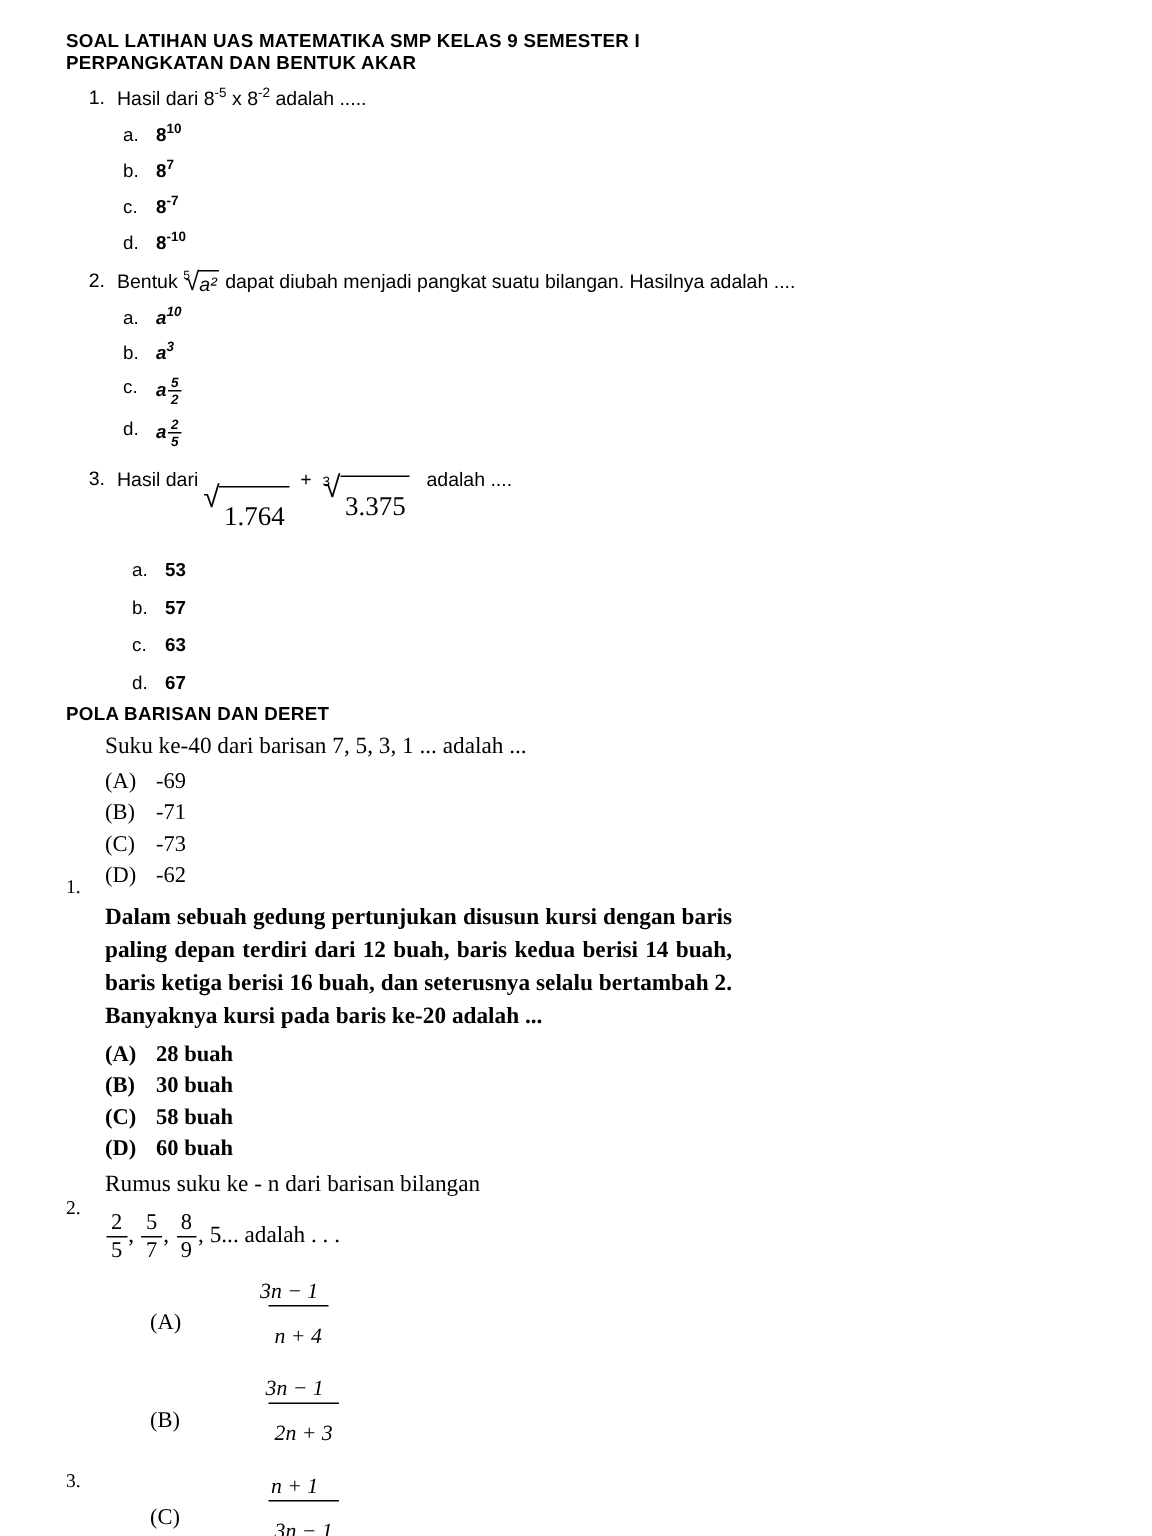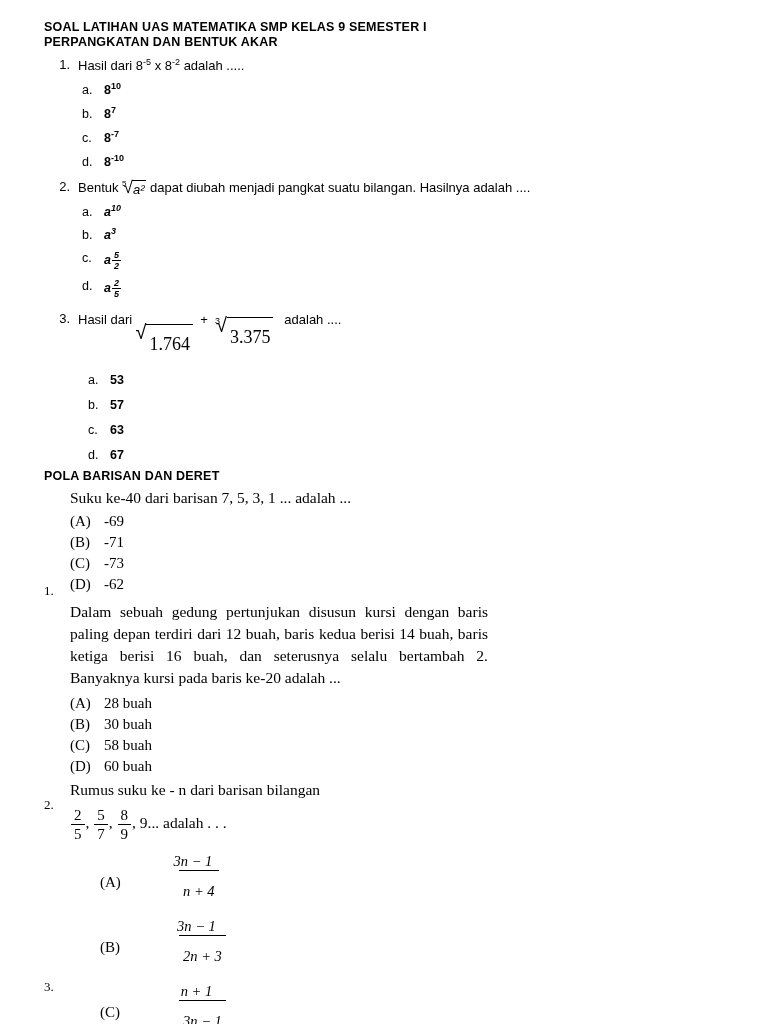--- a/index.html
+++ b/index.html
@@ -306,21 +306,21 @@
         </div>
         <div class="serif-opt">
           <span class="lab">(D)</span>
           <span>-62</span>
         </div>
       </div>
     </div>
 
     <div style="position:relative; margin-top:6px;">
       <div class="lnum" style="position:absolute; left:0px; top:196px;">2.</div>
-      <div style="margin-left:26px;">
+      <div style="margin-left:26px;font-weight:bold;">
         <div class="para">Dalam sebuah gedung pertunjukan disusun kursi dengan baris paling depan terdiri dari 12 buah, baris kedua berisi 14 buah, baris ketiga berisi 16 buah, dan seterusnya selalu bertambah 2. Banyaknya kursi pada baris ke-20 adalah ...</div>
         <div class="serif-opt" style="margin-top:4px;">
           <span class="lab">(A)</span>
           <span>28 buah</span>
         </div>
         <div class="serif-opt">
           <span class="lab">(B)</span>
           <span>30 buah</span>
         </div>
         <div class="serif-opt">
@@ -344,21 +344,21 @@
               <span class="num">2</span>
               <span class="den">5</span>
             </span>,
           <span class="seqfrac">
               <span class="num">5</span>
               <span class="den">7</span>
             </span>,
           <span class="seqfrac">
               <span class="num">8</span>
               <span class="den">9</span>
-            </span><span>, 9... adalah . . .</span>
+            </span><span>, 5... adalah . . .</span>
         </div>
 
         <div class="serif-opt" style="margin-top:10px; align-items:center;">
           <span class="lab" style="padding-left:30px; width:64px;">(A)</span>
           <span class="bigfrac">
               <span class="num">3n − 1</span>
               <span class="den">n + 4</span>
             </span>
         </div>
         <div class="serif-opt" style="margin-top:6px; align-items:center;">

